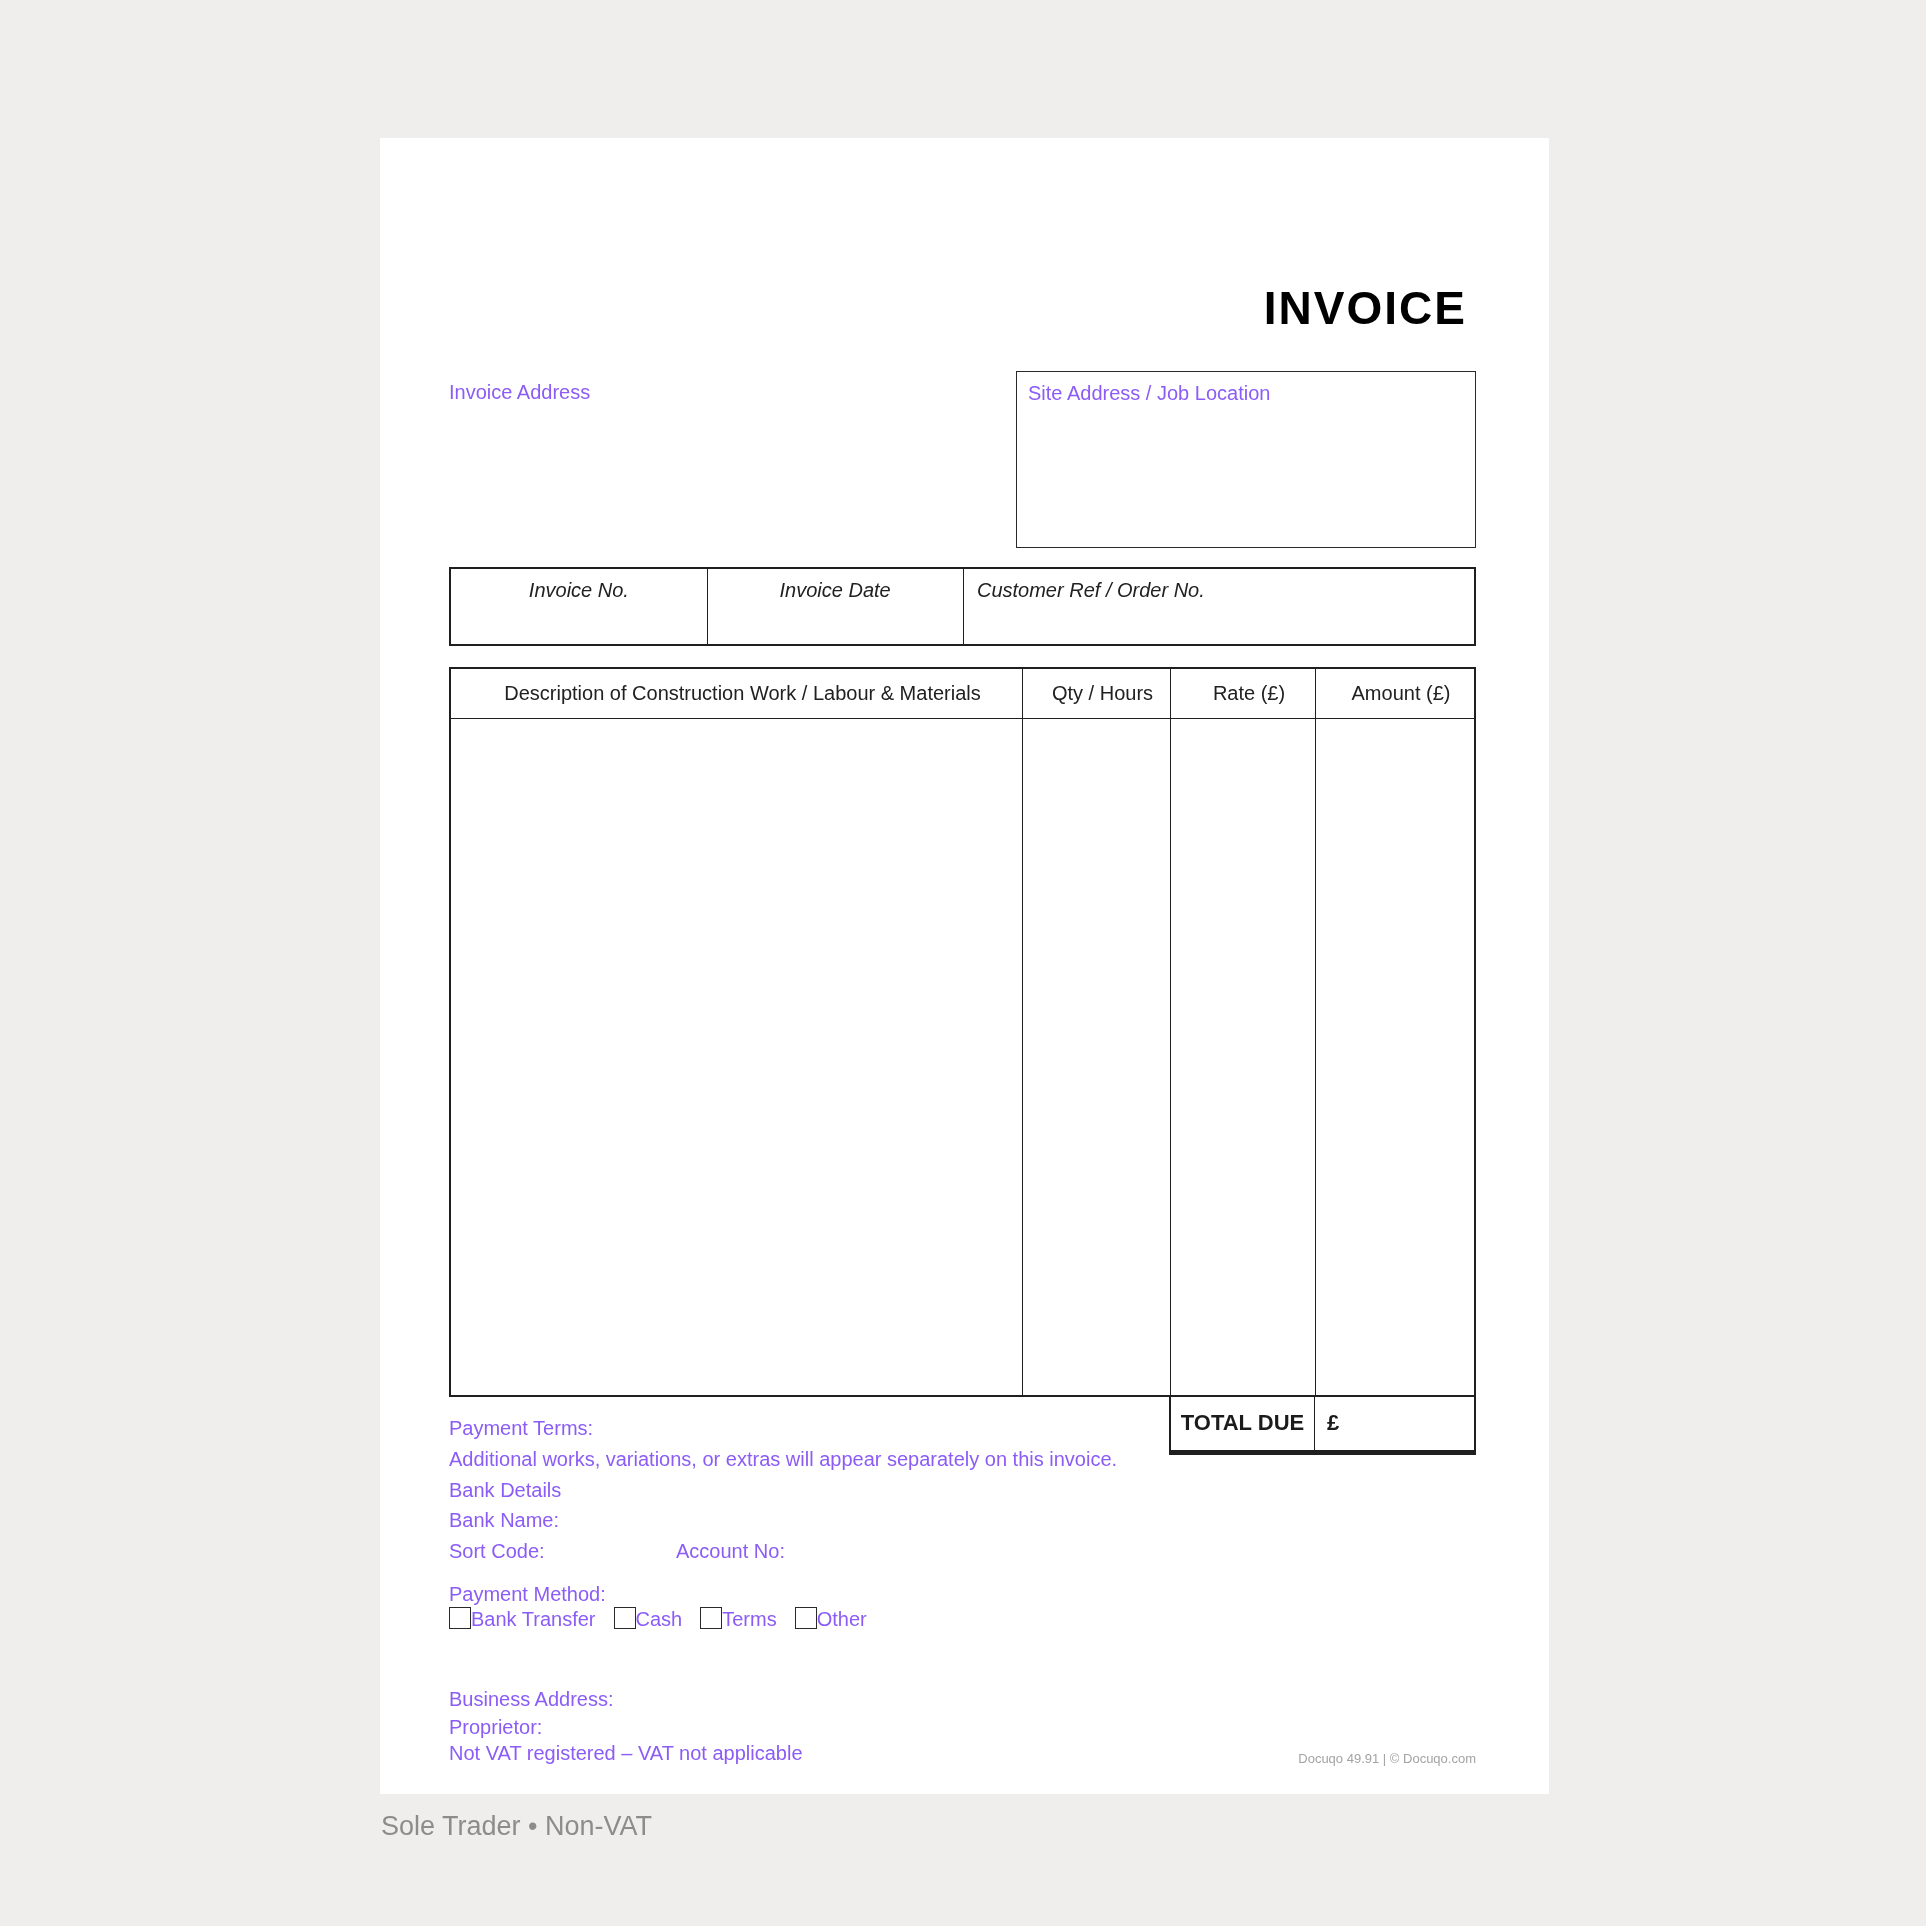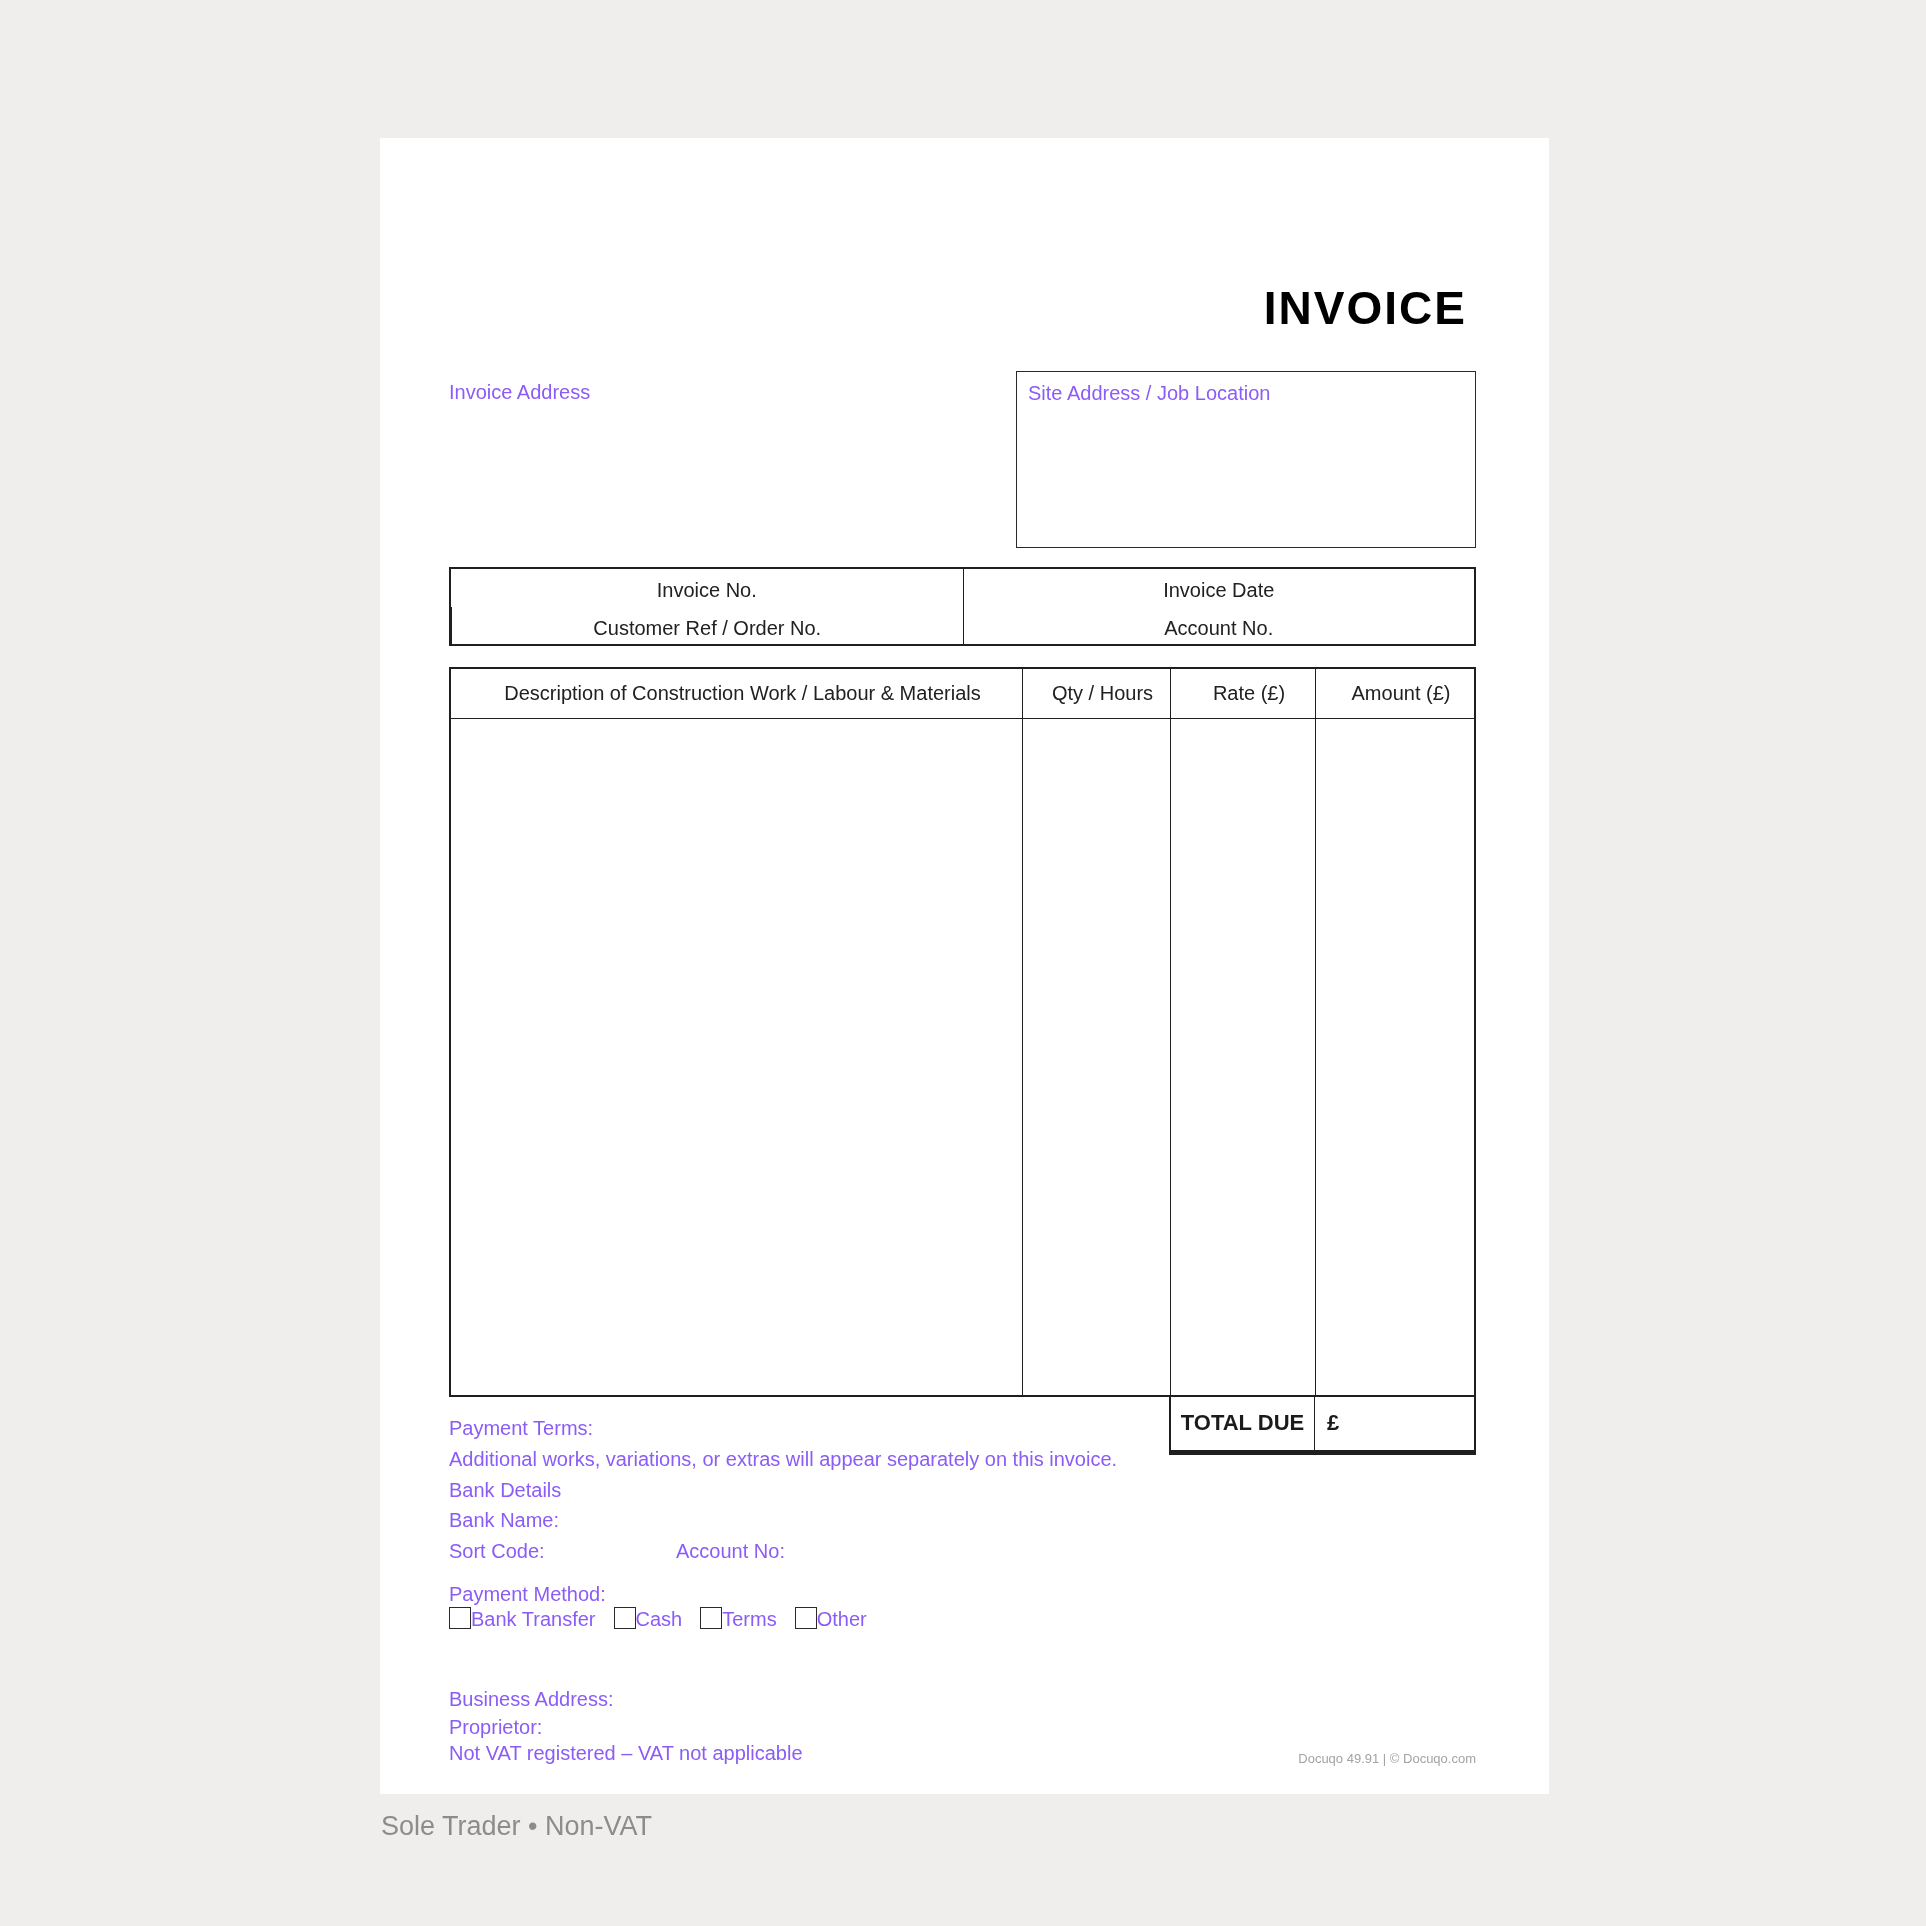--- a/index.html
+++ b/index.html
@@ -34,21 +34,22 @@
     width: 460px; height: 177px;
     border: 1.5px solid #2a2a2a;
     padding: 9px 11px;
   }
 
   .info-table {
     left: 69px; top: 429px;
     width: 1027px; height: 79px;
     border: 2.5px solid #1f1f1f;
     display: grid;
-    grid-template-columns: 1fr 1fr;
+    grid-template-columns: 1fr 1fr 1fr 1fr;
+    font-style: italic;
   }
   .info-cell {
     text-align: center; padding-top: 10px;
     font-size: 20px;
   }
   .info-cell + .info-cell { border-left: 1.5px solid #1f1f1f; }
 
   .items-table {
     left: 69px; top: 529px;
     width: 1027px; height: 730px;
@@ -115,21 +116,20 @@
   <div class="abs label invoice-address">Invoice Address</div>
 
   <div class="abs site-box">
     <div class="label">Site Address / Job Location</div>
   </div>
 
   <div class="abs info-table">
     <div class="info-cell"><span>Invoice No.</span></div>
     <div class="info-cell"><span>Invoice Date</span></div>
     <div class="info-cell"><span>Customer Ref / Order No.</span></div>
-    <div class="info-cell"><span>Account No.</span></div>
   </div>
 
   <div class="abs items-table">
     <div class="head-cell">Description of Construction Work / Labour &amp; Materials</div>
     <div class="head-cell col-b">Qty / Hours</div>
     <div class="head-cell col-b">Rate (£)</div>
     <div class="head-cell col-b">Amount (£)</div>
     <div class="body-cell"></div>
     <div class="body-cell col-b"></div>
     <div class="body-cell col-b"></div>

